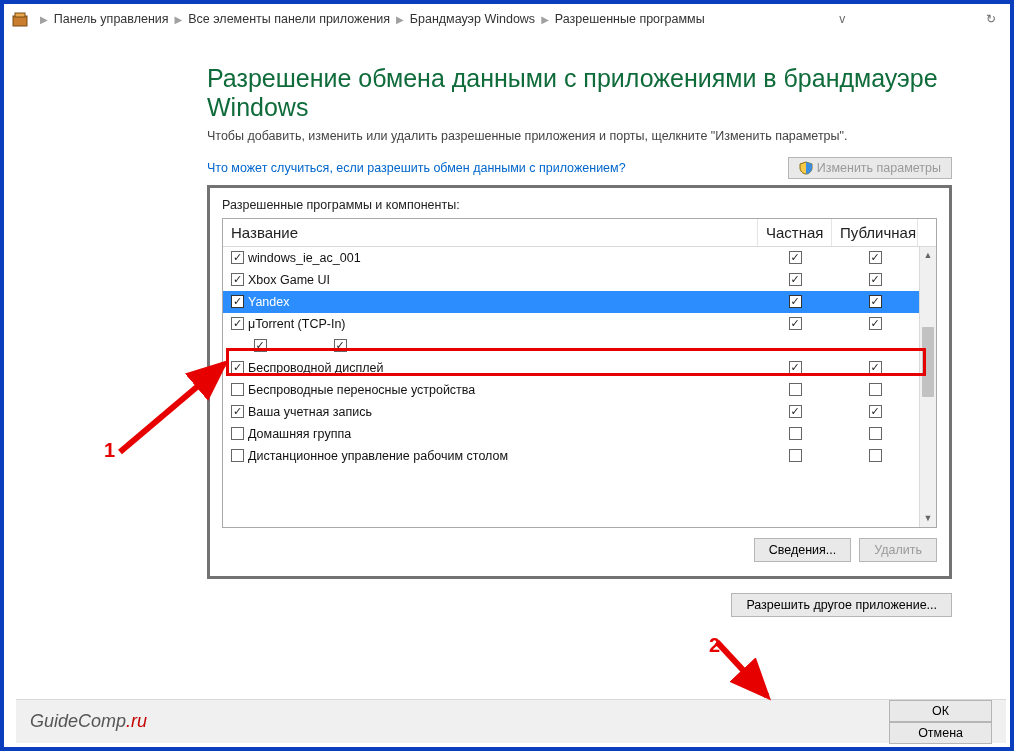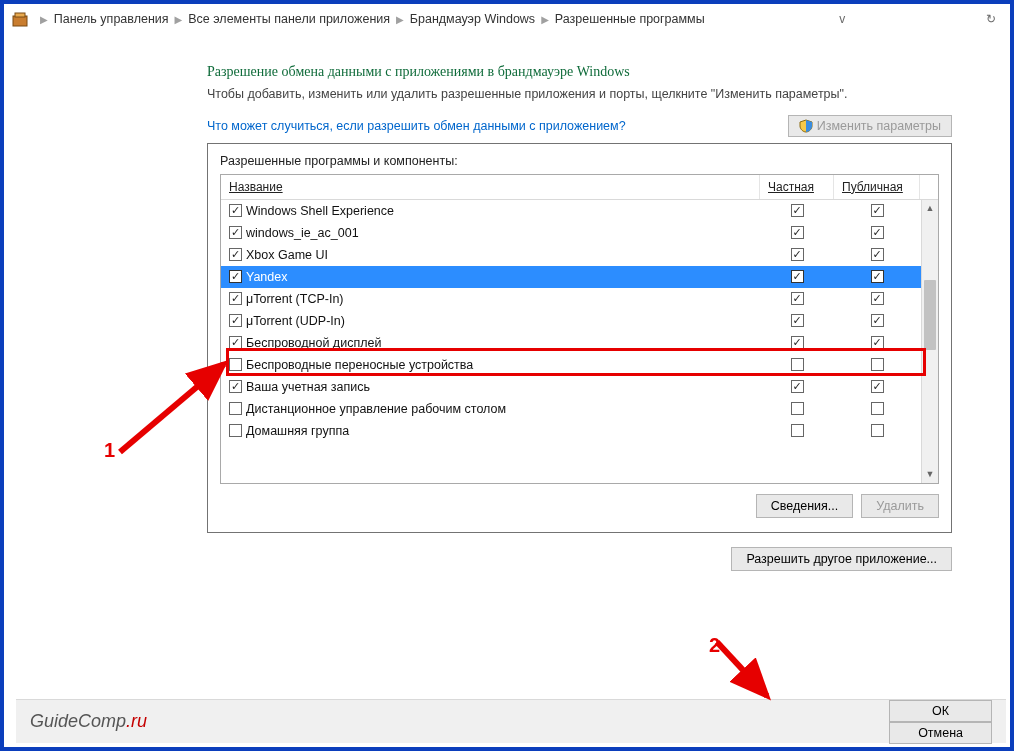--- a/index.html
+++ b/index.html
@@ -3,32 +3,32 @@
 <meta charset="utf-8">
 <style>
 * { box-sizing: border-box; margin: 0; padding: 0; font-family: "Segoe UI", Tahoma, sans-serif; }
 body { background: #fff; padding: 0; width: 1014px; height: 751px; position: relative; border: 4px solid #0b3ebc; overflow: hidden; }
 .breadcrumbs { height: 30px; display: flex; align-items: center; padding: 0 8px; font-size: 12.5px; color: #333; }
 .breadcrumbs .bc-icon { width: 16px; height: 16px; margin-right: 6px; display:inline-block; }
 .breadcrumbs .arrow { color: #a0a0a0; padding: 0 6px; font-size: 10px; }
 .breadcrumbs .seg { white-space: nowrap; }
 .breadcrumbs .sys-btn { margin-left: auto; color: #6a6a6a; padding: 0 6px; cursor: pointer; font-size:12px; }
 .content { padding: 30px 58px 0 58px; }
-.title { color: #0f6b3a; font-size: 14px; font-weight: 400; padding-left: 145px; margin-bottom: 6px; font-family: Liberation Serif, serif; }
+.title { color: #0f6b3a; font-size: 25px; font-weight: 400; padding-left: 145px; margin-bottom: 6px; }
 .desc { color: #444; font-size: 12.5px; padding-left: 145px; line-height: 1.35; margin-bottom: 12px; }
 .risk-row { display: flex; align-items: center; padding-left: 145px; margin-bottom: 4px; }
 .risk-link { color: #0066cc; font-size: 12.5px; text-decoration: none; }
 .btn { background: #e9e9e9; border: 1px solid #b5b5b5; font-size: 12.5px; padding: 4px 14px; cursor: pointer; }
 .btn.disabled { color: #9a9a9a; cursor: default; }
 .btn-change { margin-left: auto; display: flex; align-items: center; gap: 4px; padding: 3px 10px; }
 .btn-change .shield { width: 14px; height: 14px; }
-.panel { border: 1px solid #737373; margin: 6px 0 0 145px; padding: 10px 12px 14px 12px; display: flex; flex-direction: column; }
+.panel { border: 3px solid #737373; margin: 6px 0 0 145px; padding: 10px 12px 14px 12px; display: flex; flex-direction: column; }
 .panel-label { font-size: 12.5px; color: #222; margin-bottom: 6px; }
 .grid { border: 1px solid #a9a9a9; height: 310px; display: flex; flex-direction: column; position: relative; }
-.grid-head { display: flex; font-size: 12px; color: #222; background: #fff; border-bottom: 1px solid #d9d9d9; text-decoration: underline; }
+.grid-head { display: flex; font-size: 15px; color: #222; background: #fff; border-bottom: 1px solid #d9d9d9; }
 .grid-head .hcell { padding: 5px 8px; border-right: 1px solid #e5e5e5; }
 .col-name { flex: 1; }
 .col-priv { width: 74px; text-align: left; }
 .col-pub  { width: 86px; text-align: left; }
 .col-sb   { width: 18px; border-right: none !important; }
 .grid-body { flex:1; overflow: hidden; position: relative; }
 .row { display: flex; align-items: center; height: 22px; font-size: 12.5px; color: #111; }
 .row.sel { background: #2c8dff; color: #fff; }
 .row .cell { display:flex; align-items:center; }
 .row .name { flex:1; padding-left: 8px; gap:4px; }
@@ -94,33 +94,20 @@
   <div class="panel">
     <div class="panel-label">Разрешенные программы и компоненты:</div>
     <div class="grid">
       <div class="grid-head">
         <div class="hcell col-name">Название</div>
         <div class="hcell col-priv">Частная</div>
         <div class="hcell col-pub">Публичная</div>
         <div class="hcell col-sb"></div>
       </div>
       <div class="grid-body" id="grid-body">
-        <div class="row">
-            <div class="cell name">
-              <span class="cb checked"></span>
-              <span>Windows Shell Experience</span>
-            </div>
-            <div class="cell priv">
-              <span class="cb checked"></span>
-            </div>
-            <div class="cell pub">
-              <span class="cb checked"></span>
-            </div>
-            <div class="cell sb"></div>
-          </div>
           <div class="row">
             <div class="cell name">
               <span class="cb checked"></span>
               <span>windows_ie_ac_001</span>
             </div>
             <div class="cell priv">
               <span class="cb checked"></span>
             </div>
             <div class="cell pub">
               <span class="cb checked"></span>
@@ -160,24 +147,20 @@
             </div>
             <div class="cell priv">
               <span class="cb checked"></span>
             </div>
             <div class="cell pub">
               <span class="cb checked"></span>
             </div>
             <div class="cell sb"></div>
           </div>
           <div class="row">
-            <div class="cell name">
-              <span class="cb checked"></span>
-              <span>μTorrent (UDP-In)</span>
-            </div>
             <div class="cell priv">
               <span class="cb checked"></span>
             </div>
             <div class="cell pub">
               <span class="cb checked"></span>
             </div>
             <div class="cell sb"></div>
           </div>
           <div class="row">
             <div class="cell name">
@@ -214,34 +197,34 @@
               <span class="cb checked"></span>
             </div>
             <div class="cell pub">
               <span class="cb checked"></span>
             </div>
             <div class="cell sb"></div>
           </div>
           <div class="row">
             <div class="cell name">
               <span class="cb"></span>
+              <span>Домашняя группа</span>
+            </div>
+            <div class="cell priv">
+              <span class="cb"></span>
+            </div>
+            <div class="cell pub">
+              <span class="cb"></span>
+            </div>
+            <div class="cell sb"></div>
+          </div>
+          <div class="row">
+            <div class="cell name">
+              <span class="cb"></span>
               <span>Дистанционное управление рабочим столом</span>
-            </div>
-            <div class="cell priv">
-              <span class="cb"></span>
-            </div>
-            <div class="cell pub">
-              <span class="cb"></span>
-            </div>
-            <div class="cell sb"></div>
-          </div>
-          <div class="row">
-            <div class="cell name">
-              <span class="cb"></span>
-              <span>Домашняя группа</span>
             </div>
             <div class="cell priv">
               <span class="cb"></span>
             </div>
             <div class="cell pub">
               <span class="cb"></span>
             </div>
             <div class="cell sb"></div>
           </div>
           <div class="scrollbar">

